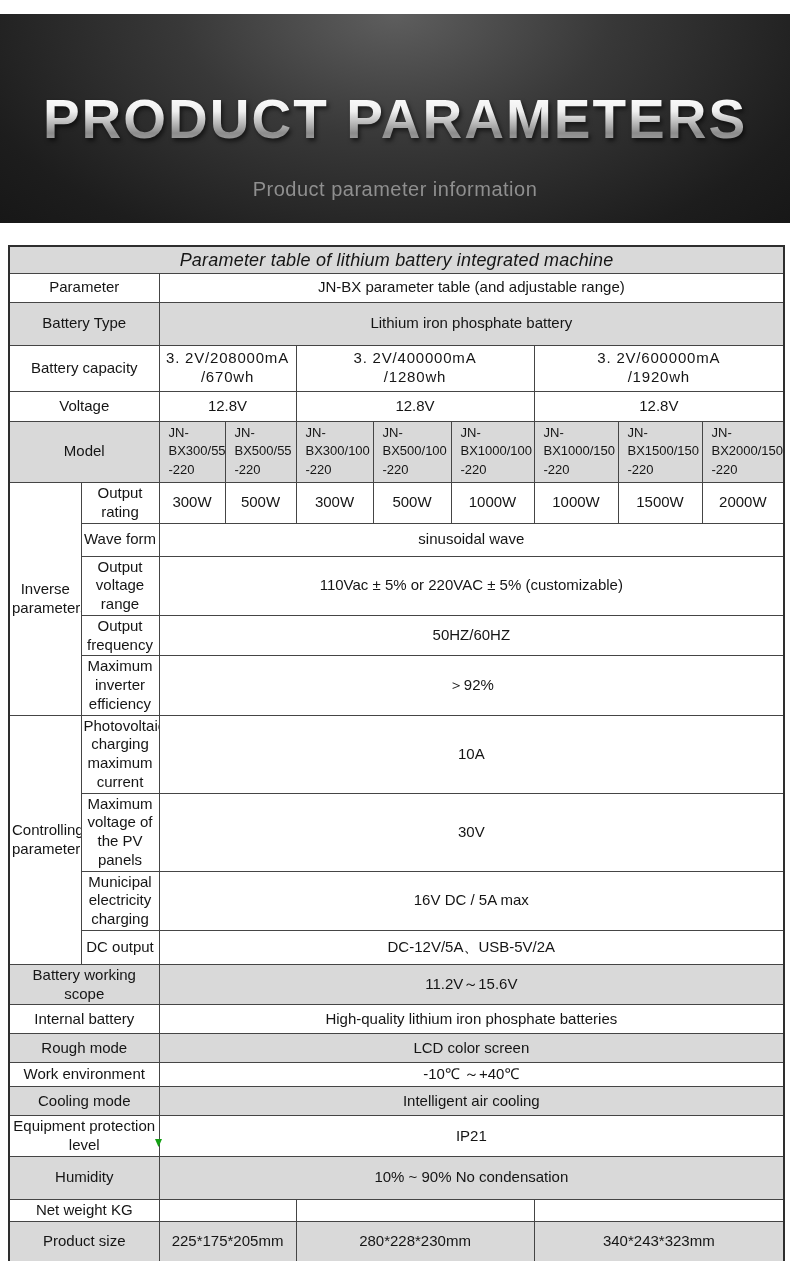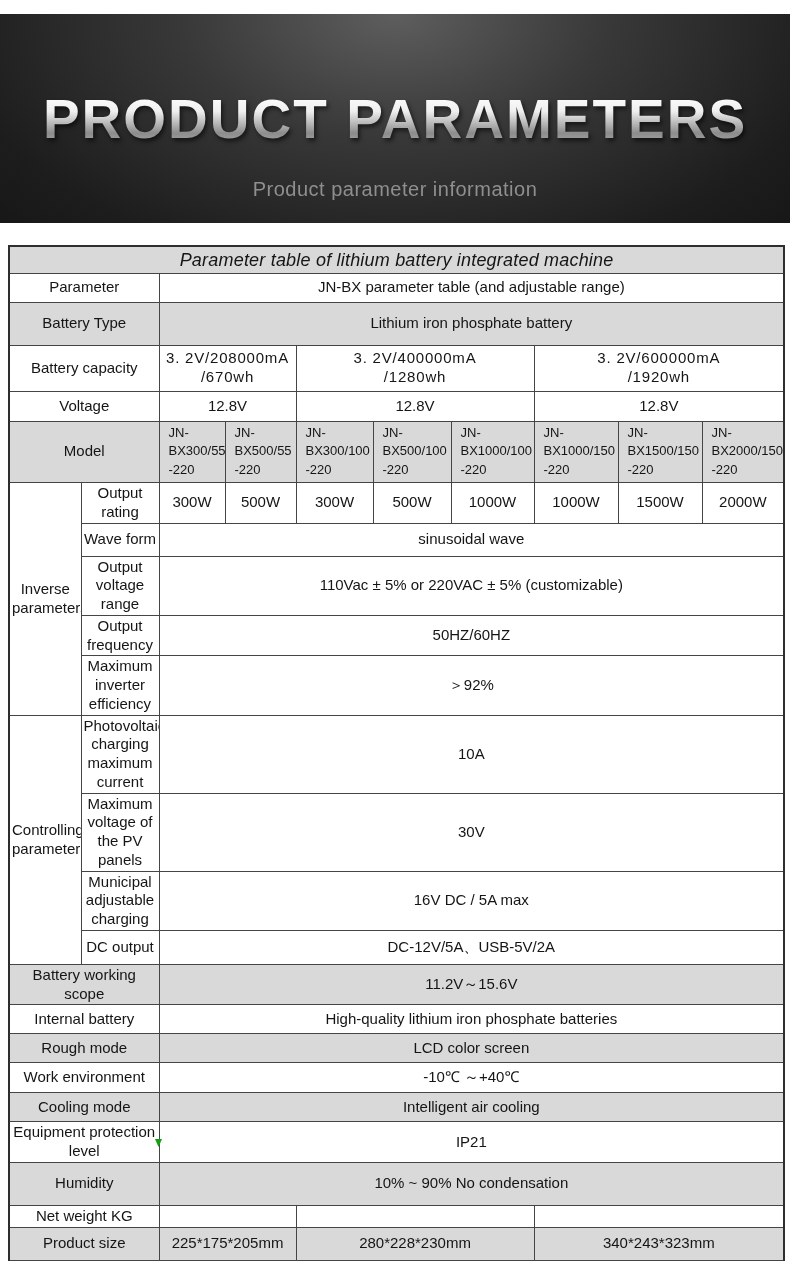--- a/index.html
+++ b/index.html
@@ -174,42 +174,42 @@
   </tr>
   <tr style="height:76px">
     <td>Maximum
 voltage of
 the PV
 panels</td>
     <td colspan="8">30V</td>
   </tr>
   <tr style="height:52px">
     <td>Municipal
-adjustable
+electricity
 charging</td>
     <td colspan="8">16V DC / 5A max</td>
   </tr>
   <tr style="height:34px">
     <td>DC output</td>
     <td colspan="8">DC-12V/5A、USB-5V/2A</td>
   </tr>
 
   <tr style="height:29px">
     <td colspan="2" class="gray">Battery working scope</td>
     <td colspan="8" class="gray">11.2V～15.6V</td>
   </tr>
   <tr style="height:29px">
     <td colspan="2">Internal battery</td>
     <td colspan="8">High-quality lithium iron phosphate batteries</td>
   </tr>
   <tr style="height:29px">
     <td colspan="2" class="gray">Rough mode</td>
     <td colspan="8" class="gray">LCD color screen</td>
   </tr>
-  <tr style="height:30px">
+  <tr style="height:24px">
     <td colspan="2">Work environment</td>
     <td colspan="8">-10℃ ～+40℃</td>
   </tr>
   <tr style="height:29px">
     <td colspan="2" class="gray">Cooling mode</td>
     <td colspan="8" class="gray">Intelligent air cooling</td>
   </tr>
   <tr style="height:39px">
     <td colspan="2">Equipment protection level</td>
     <td colspan="8">IP21</td>
@@ -218,21 +218,21 @@
     <td colspan="2" class="gray">Humidity</td>
     <td colspan="8" class="gray">10% ~ 90% No condensation</td>
   </tr>
 
   <tr style="height:18px">
     <td colspan="2">Net weight KG</td>
     <td colspan="2"></td>
     <td colspan="3"></td>
     <td colspan="3"></td>
   </tr>
-  <tr style="height:33px">
+  <tr style="height:40px">
     <td colspan="2" class="gray">Product size</td>
     <td colspan="2" class="gray">225*175*205mm</td>
     <td colspan="3" class="gray">280*228*230mm</td>
     <td colspan="3" class="gray">340*243*323mm</td>
   </tr>
   <tr style="height:32px">
     <td colspan="2">Rough weight KG</td>
     <td colspan="5"></td>
     <td colspan="3"></td>
   </tr>

